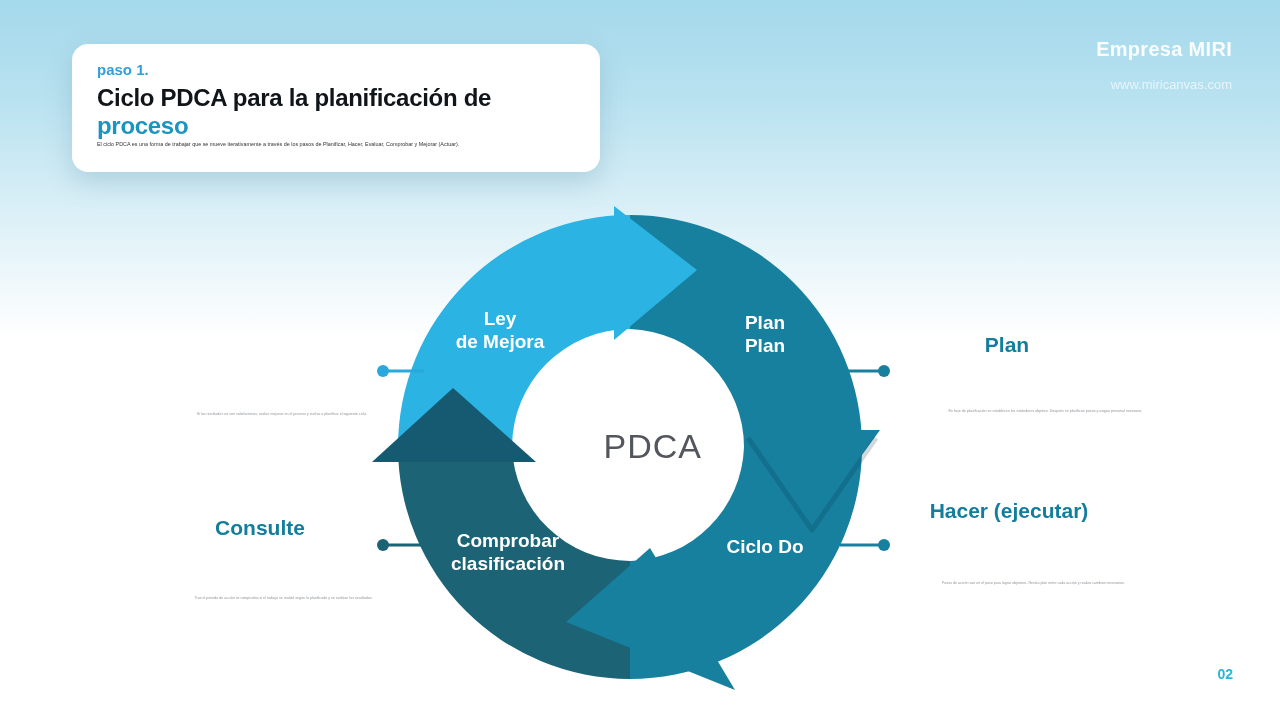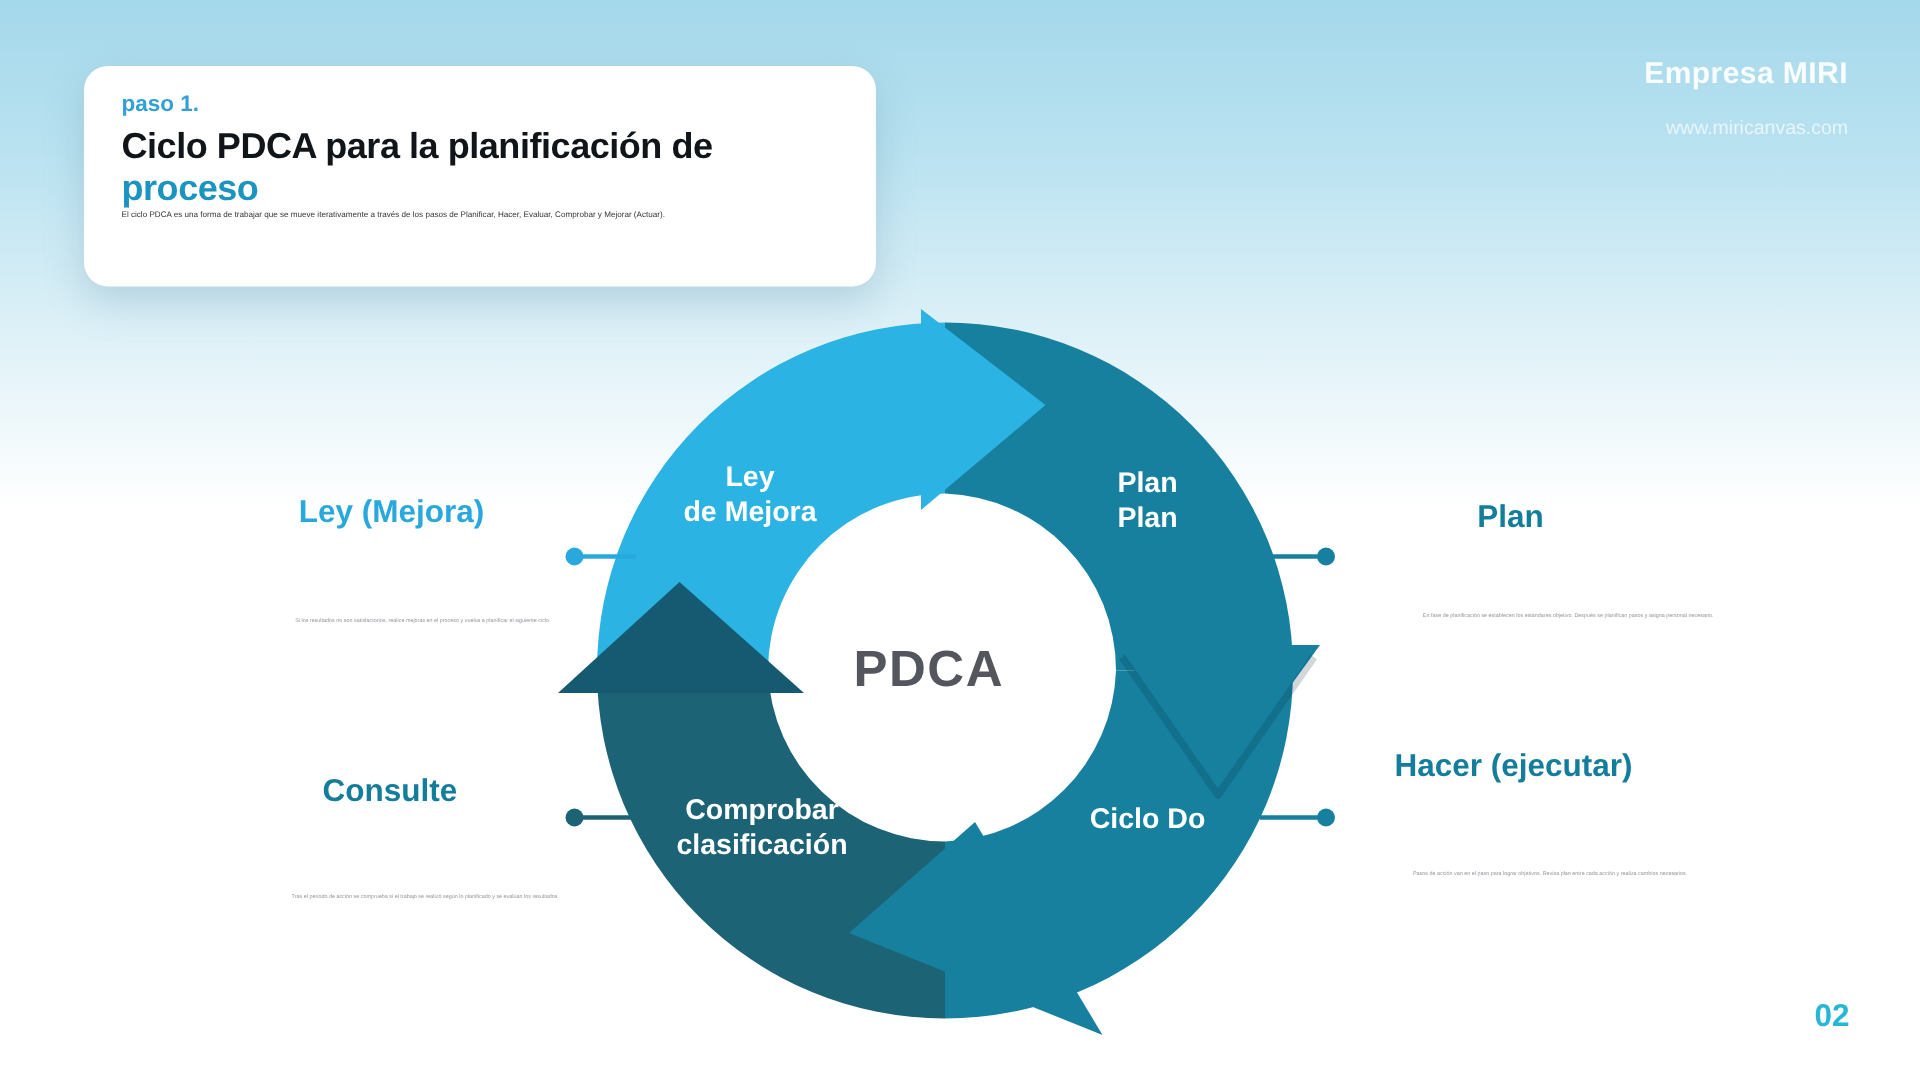--- a/index.html
+++ b/index.html
@@ -9,21 +9,21 @@
     position:relative; width:1280px; height:720px; overflow:hidden;
     background:linear-gradient(180deg,#a4d8eb 0%,#b9e2f0 14%,#dcf0f7 30%,#ffffff 47%,#ffffff 100%);
     padding-left:18px;
   }
   
   .brand{ position:absolute; top:38px; right:48px; text-align:right; }
   .brand-name{ font-size:20px; font-weight:bold; color:rgba(255,255,255,.92); letter-spacing:.3px; }
   .brand-url{ margin-top:16px; font-size:13px; color:rgba(255,255,255,.68); }
   
   .card{
-    position:absolute; left:56px; top:44px; width:528px; height:147px;
+    position:absolute; left:72px; top:44px; width:528px; height:128px;
     background:#ffffff; border-radius:16px;
     box-shadow:0 10px 26px rgba(90,140,165,.28);
   }
   .card .step{ position:absolute; left:25px; top:17px; font-size:15px; font-weight:bold; color:#339fd9; }
   .card .title{ position:absolute; left:25px; top:40px; width:490px; font-size:24px; font-weight:bold; color:#10151a; letter-spacing:-.3px; }
   .card .title .hl{ font-weight:bold; }
   .card .subtitle{
     position:absolute; left:25px; top:97px; font-size:6px; color:#333;
     white-space:nowrap; transform:scale(.9); transform-origin:left center;
   }
@@ -32,37 +32,37 @@
   
   .seg-label{
     position:absolute; color:#ffffff; font-weight:bold; font-size:19px;
     line-height:23px; text-align:center; white-space:pre-line;
   }
   .lbl-act{ left:420px; top:307px; width:160px; }
   .lbl-plan{ left:705px; top:311px; width:120px; }
   .lbl-do{ left:700px; top:535px; width:130px; }
   .lbl-check{ left:422px; top:529px; width:172px; }
   .center-label{
-    position:absolute; left:569px; top:427px; width:150px; text-align:left;
-    font-size:34px; font-weight:bold; letter-spacing:1px; color:#54565e;
+    position:absolute; left:552px; top:427px; width:150px; text-align:right;
+    font-size:34px; font-weight:normal; letter-spacing:1px; color:#54565e;
   }
   
   .anno-heading{ position:absolute; width:260px; text-align:center; font-size:21px; font-weight:bold; }
   .h-act{ left:131px; top:330px; }
   .h-plan{ left:877px; top:333px; }
   .h-check{ left:130px; top:516px; }
   .h-do{ left:879px; top:499px; }
   .anno-desc{ position:absolute; width:260px; text-align:center; color:#90959a; }
   .anno-desc span{ display:inline-block; font-size:6px; white-space:nowrap; transform:scale(.6); transform-origin:center; }
   .d-act{ left:140px; top:402px; }
   .d-plan{ left:884px; top:399px; }
   .d-check{ left:135px; top:586px; }
   .d-do{ left:881px; top:571px; }
   
-  .page-num{ position:absolute; right:47px; top:666px; font-size:21px; font-weight:bold; color:#27b7d6; }
+  .page-num{ position:absolute; right:47px; top:666px; font-size:14px; font-weight:bold; color:#27b7d6; }
 </style>
 </head>
 <body>
 
 <div class="stage">
 
   <div class="brand">
     <div class="brand-name">Empresa MIRI</div>
     <div class="brand-url">www.miricanvas.com</div>
   </div>
@@ -102,21 +102,20 @@
   <div class="seg-label lbl-act">Ley
 de Mejora</div>
   <div class="seg-label lbl-plan">Plan
 Plan</div>
   <div class="seg-label lbl-do">Ciclo Do</div>
   <div class="seg-label lbl-check">Comprobar
 clasificación</div>
 
   <div class="center-label">PDCA</div>
 
-  <div class="anno-heading h-act" style="color: rgb(41, 168, 222);">Ley (Mejora)</div>
   <div class="anno-desc d-act"><span>Si los resultados no son satisfactorios, realice mejoras en el proceso y vuelva a planificar el siguiente ciclo.</span></div>
 
   <div class="anno-heading h-plan" style="color: rgb(19, 125, 155);">Plan</div>
   <div class="anno-desc d-plan"><span>En fase de planificación se establecen los estándares objetivo. Después se planifican pasos y asigna personal necesario.</span></div>
 
   <div class="anno-heading h-check" style="color: rgb(19, 125, 155);">Consulte</div>
   <div class="anno-desc d-check"><span>Tras el periodo de acción se comprueba si el trabajo se realizó según lo planificado y se evalúan los resultados.</span></div>
 
   <div class="anno-heading h-do" style="color: rgb(19, 125, 155);">Hacer (ejecutar)</div>
   <div class="anno-desc d-do"><span>Pasos de acción van en el paso para lograr objetivos. Revisa plan entre cada acción y realiza cambios necesarios.</span></div>

